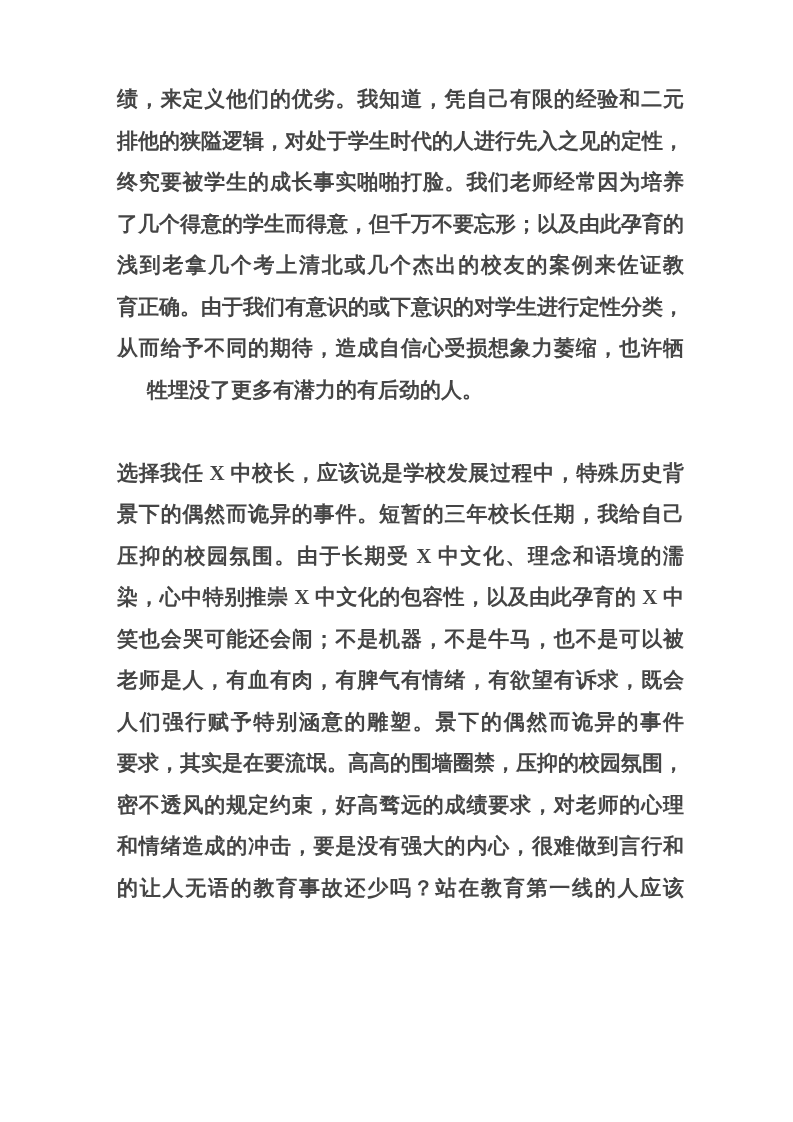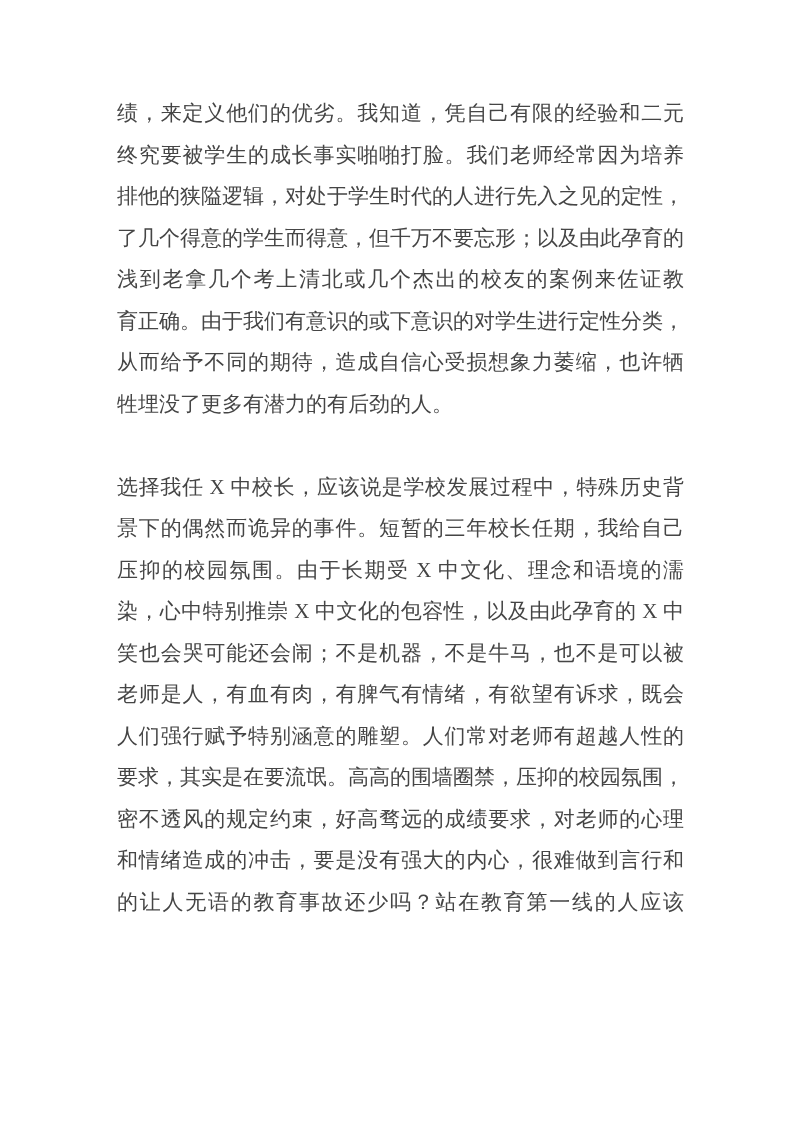--- a/index.html
+++ b/index.html
@@ -10,73 +10,74 @@
   .page {
     position: relative;
     width: 793px;
     height: 1122px;
     background: #ffffff;
     overflow: hidden;
   }
   .text-block {
     position: absolute;
     left: 117px;
-    top: 93px;
+    top: 79px;
     width: 567px;
     color: #454545;
     font-family: "Liberation Serif", "DejaVu Serif", serif;
     font-size: 21px;
     line-height: 41.5px;
-    font-weight: normal;
+    font-weight: bold;
   }
   .para {
     margin: 0;
     padding: 0;
   }
   .para-gap {
     height: 41.5px;
   }
   .line {
     text-align: justify;
     text-align-last: justify;
     height: 41.5px;
     overflow: visible;
     white-space: normal;
   }
   .line.final {
     text-align-last: left;
+    margin-left: 30px;
   }
 </style>
 </head>
 <body>
 
 <div class="page">
   <div class="text-block">
 
     <div class="para">
       <div class="line">绩，来定义他们的优劣。我知道，凭自己有限的经验和二元</div>
+      <div class="line">排他的狭隘逻辑，对处于学生时代的人进行先入之见的定性，</div>
       <div class="line">终究要被学生的成长事实啪啪打脸。我们老师经常因为培养</div>
-      <div class="line">排他的狭隘逻辑，对处于学生时代的人进行先入之见的定性，</div>
       <div class="line">了几个得意的学生而得意，但千万不要忘形；以及由此孕育的</div>
       <div class="line">浅到老拿几个考上清北或几个杰出的校友的案例来佐证教</div>
       <div class="line">育正确。由于我们有意识的或下意识的对学生进行定性分类，</div>
       <div class="line">从而给予不同的期待，造成自信心受损想象力萎缩，也许牺</div>
       <div class="line final">牲埋没了更多有潜力的有后劲的人。</div>
     </div>
 
     <div class="para-gap"></div>
 
     <div class="para">
       <div class="line">选择我任 X 中校长，应该说是学校发展过程中，特殊历史背</div>
       <div class="line">景下的偶然而诡异的事件。短暂的三年校长任期，我给自己</div>
       <div class="line">压抑的校园氛围。由于长期受 X 中文化、理念和语境的濡</div>
       <div class="line">染，心中特别推崇 X 中文化的包容性，以及由此孕育的 X 中</div>
       <div class="line">笑也会哭可能还会闹；不是机器，不是牛马，也不是可以被</div>
       <div class="line">老师是人，有血有肉，有脾气有情绪，有欲望有诉求，既会</div>
-      <div class="line">人们强行赋予特别涵意的雕塑。人们常对老师有超越人性的</div>
+      <div class="line">人们强行赋予特别涵意的雕塑。景下的偶然而诡异的事件</div>
       <div class="line">要求，其实是在要流氓。高高的围墙圈禁，压抑的校园氛围，</div>
       <div class="line">密不透风的规定约束，好高骛远的成绩要求，对老师的心理</div>
       <div class="line">和情绪造成的冲击，要是没有强大的内心，很难做到言行和</div>
       <div class="line">的让人无语的教育事故还少吗？站在教育第一线的人应该</div>
     </div>
 
   </div>
 </div>
 
 </body></html>

